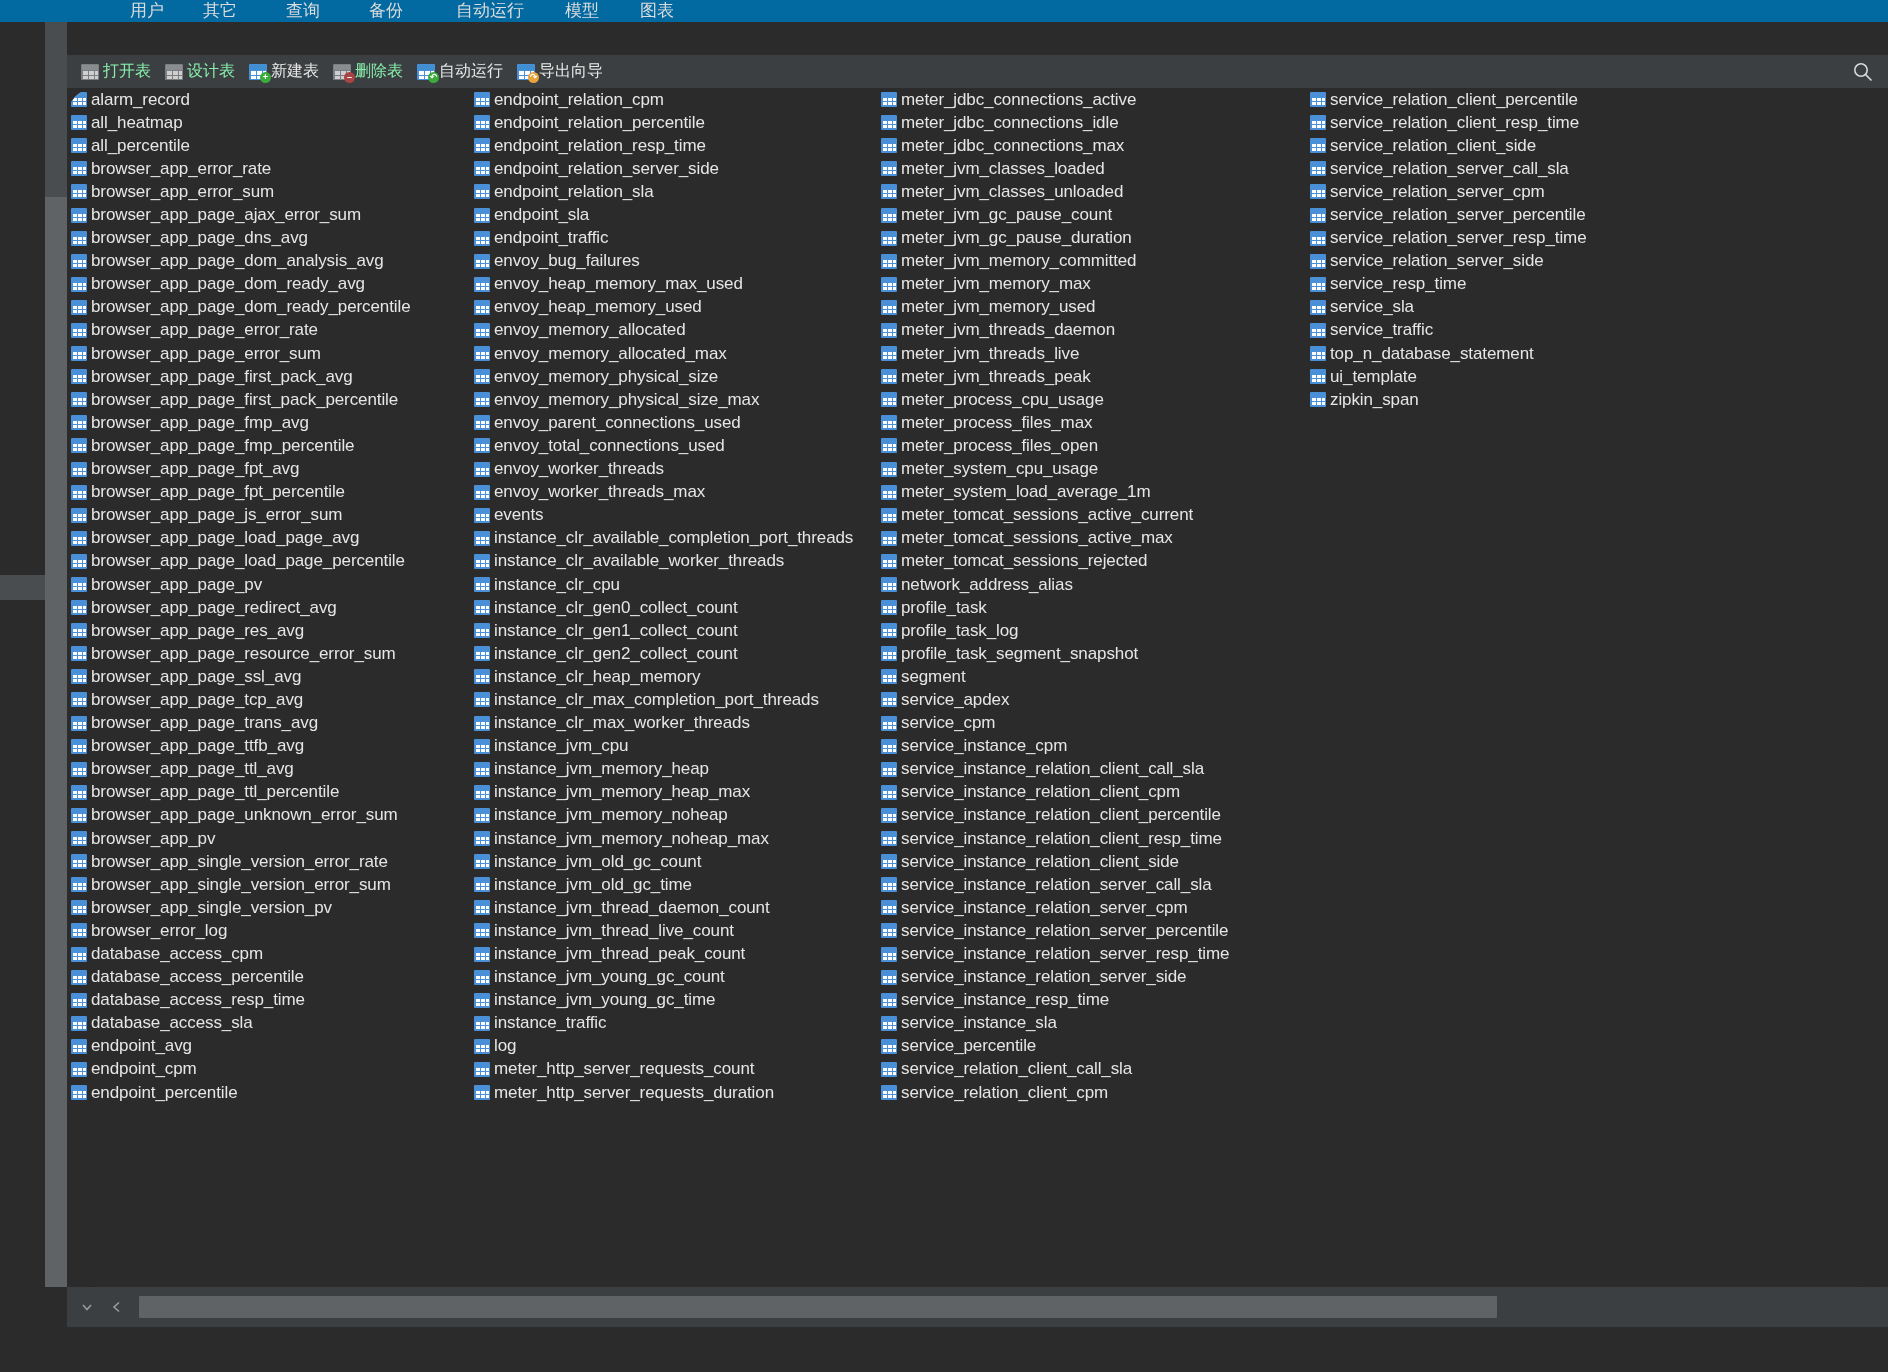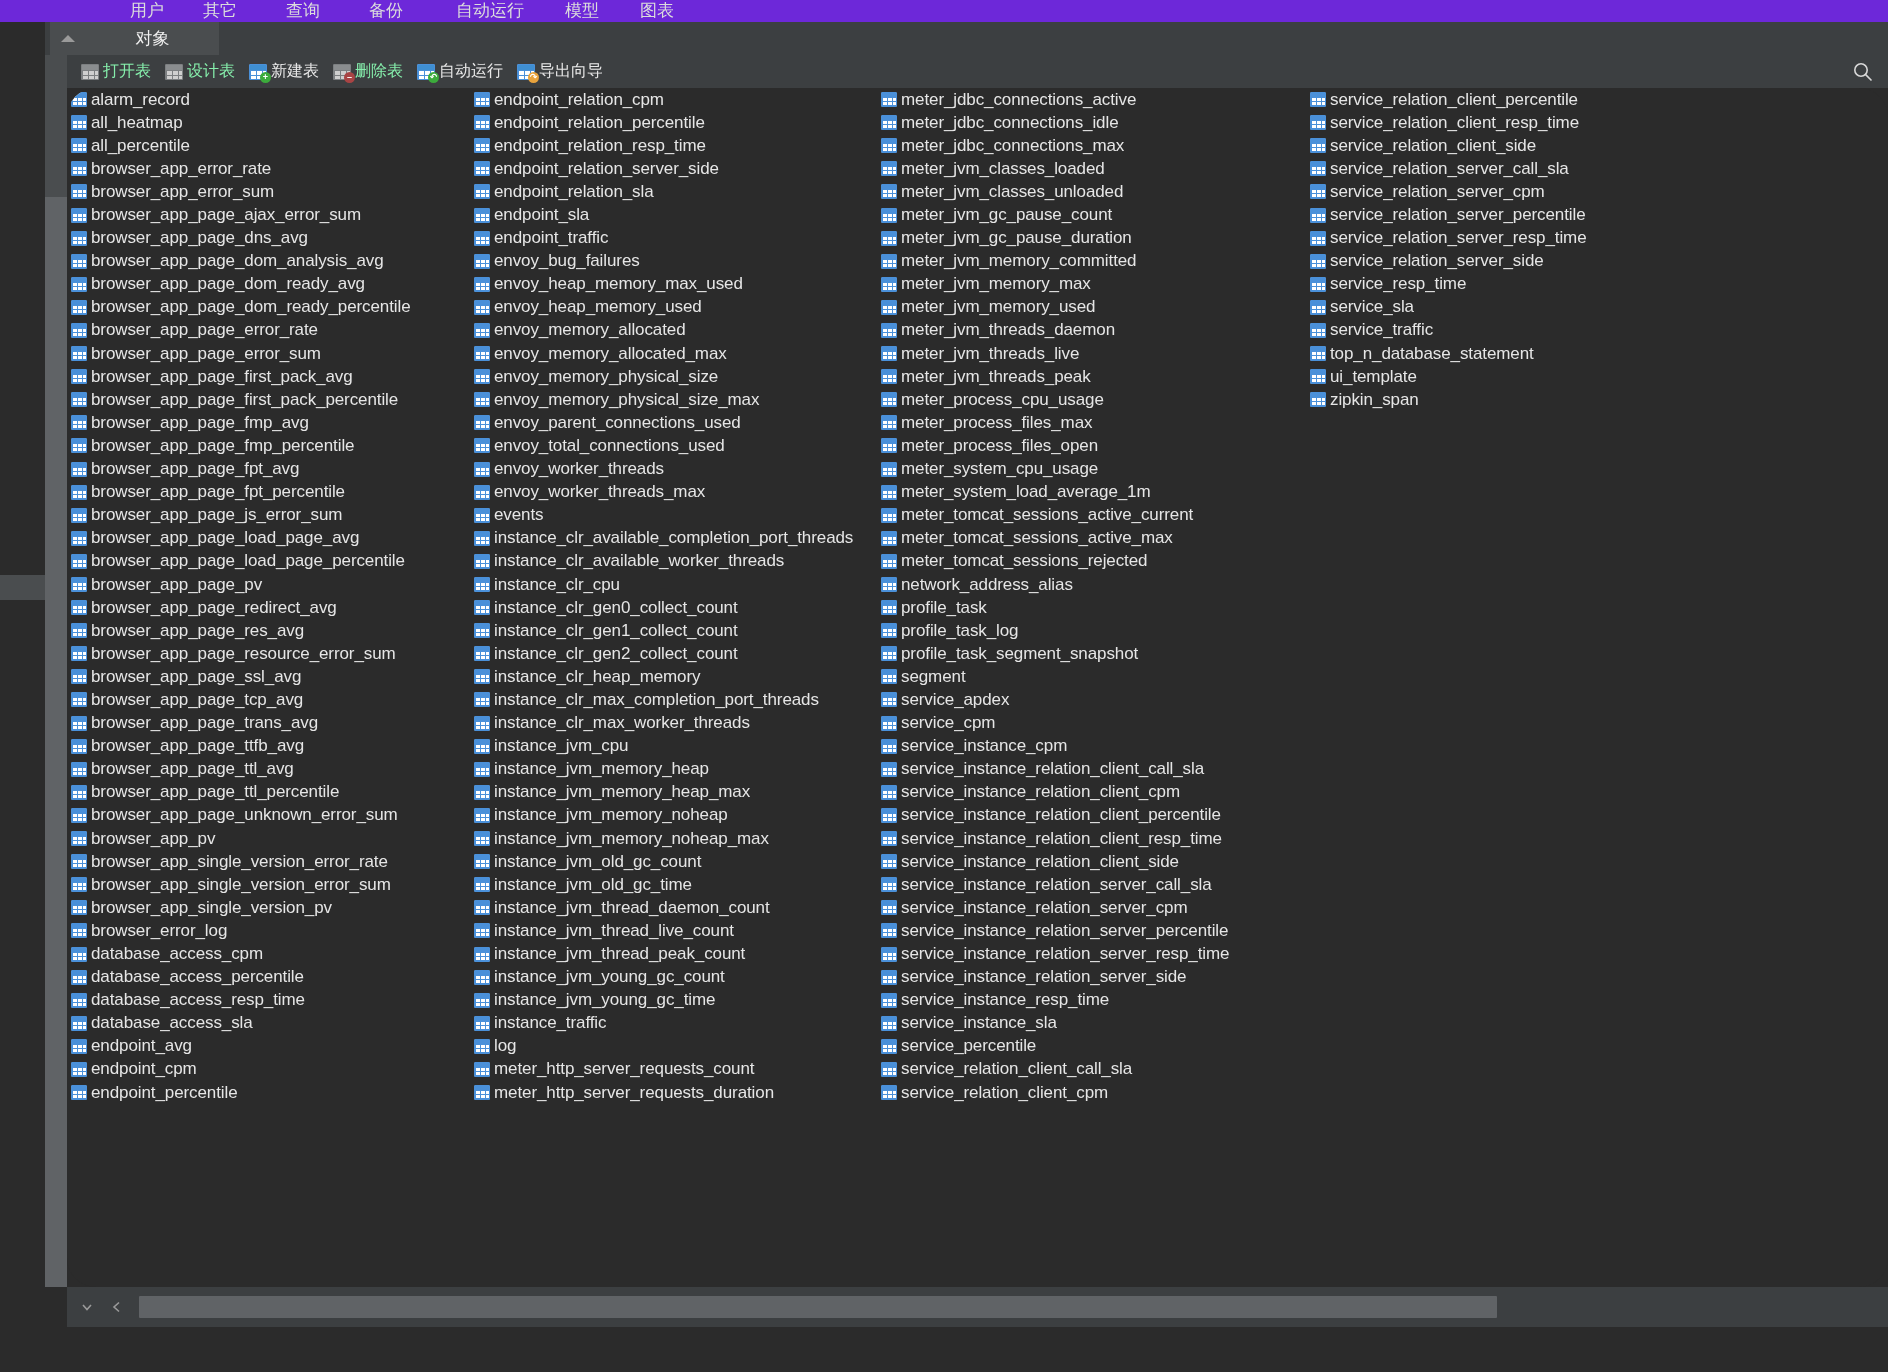--- a/index.html
+++ b/index.html
@@ -7,21 +7,21 @@
     width: 1888px; height: 1372px;
     background: #2b2b2b;
     font-family: "Liberation Sans", "DejaVu Sans", sans-serif;
     overflow: hidden;
   }
   .app { position: relative; width: 1888px; height: 1372px; background: #2b2b2b; }
 
   
   .menubar {
     position: absolute; top: 0; left: 0; width: 1888px; height: 22px;
-    background: #6d28d9; display: flex; align-items: center;
+    background: #0369a1; display: flex; align-items: center;
     padding-left: 0px;
   }
   .menu-item {
     color: #dcdcdc; font-size: 17px; line-height: 22px;
     padding: 0 0px; white-space: nowrap; letter-spacing: 0px;
   }
   .menu-item.clipped { margin-left: -14px; width: 30px; overflow: hidden; }
 
   
   .left-rail {
@@ -183,28 +183,20 @@
       <div class="menu-item" style="position: absolute; left: 565px;">模型</div>
       <div class="menu-item" style="position: absolute; left: 640px; text-align: center;">图表</div>
     </div>
 
   <div class="left-rail">
     <div class="left-rail-selected"></div>
   </div>
   <div class="left-gutter"></div>
   <div class="left-gutter-top"></div>
 
-  <div class="tabstrip">
-    <div class="tab-collapse">
-      <span class="chev-up"></span>
-    </div>
-    <div class="tab-active">
-      <span>对象</span>
-    </div>
-  </div>
 
   <div class="toolbar" id="toolbar">
     <div class="tb-btn disabled">
         <span class="tbico off">
           <span class="grid"></span>
         </span>
         <span class="tb-label">打开表</span>
       </div>
       <div class="tb-btn disabled">
         <span class="tbico off">

